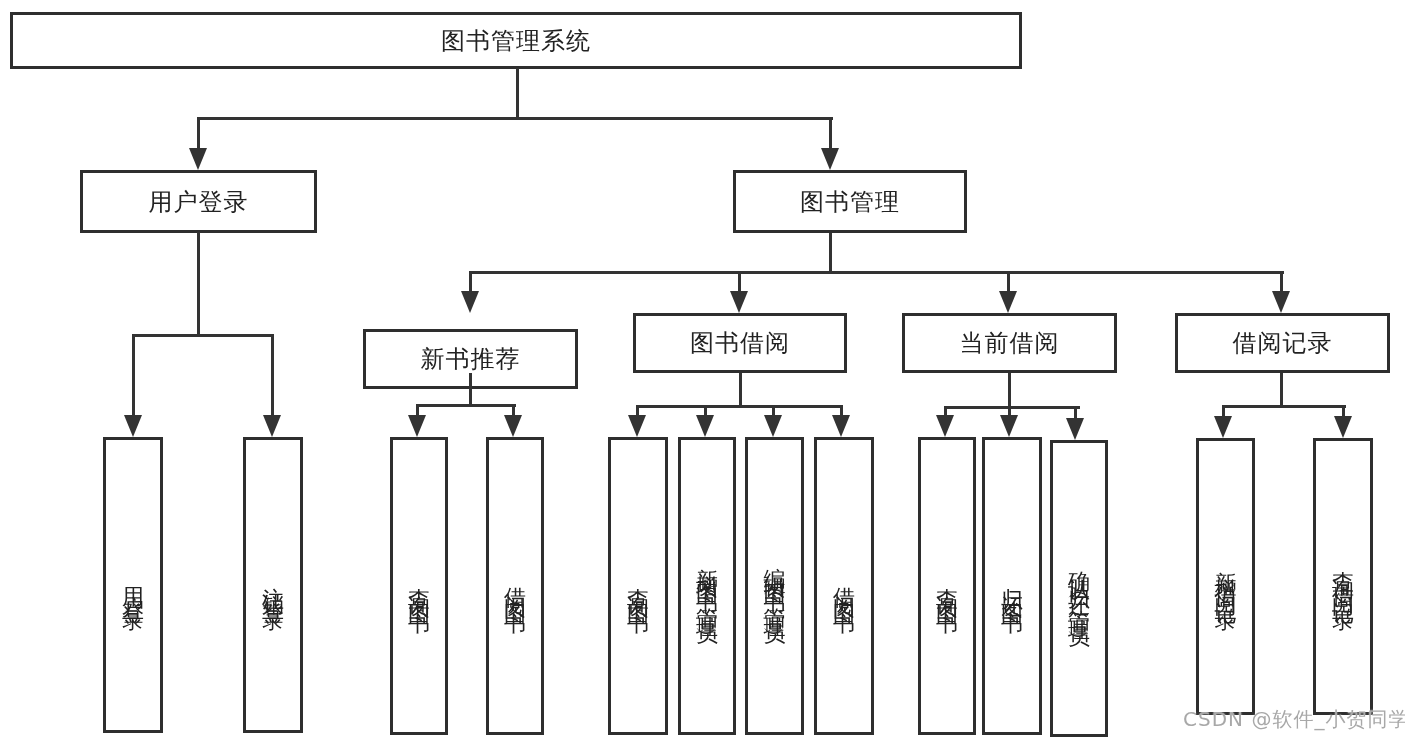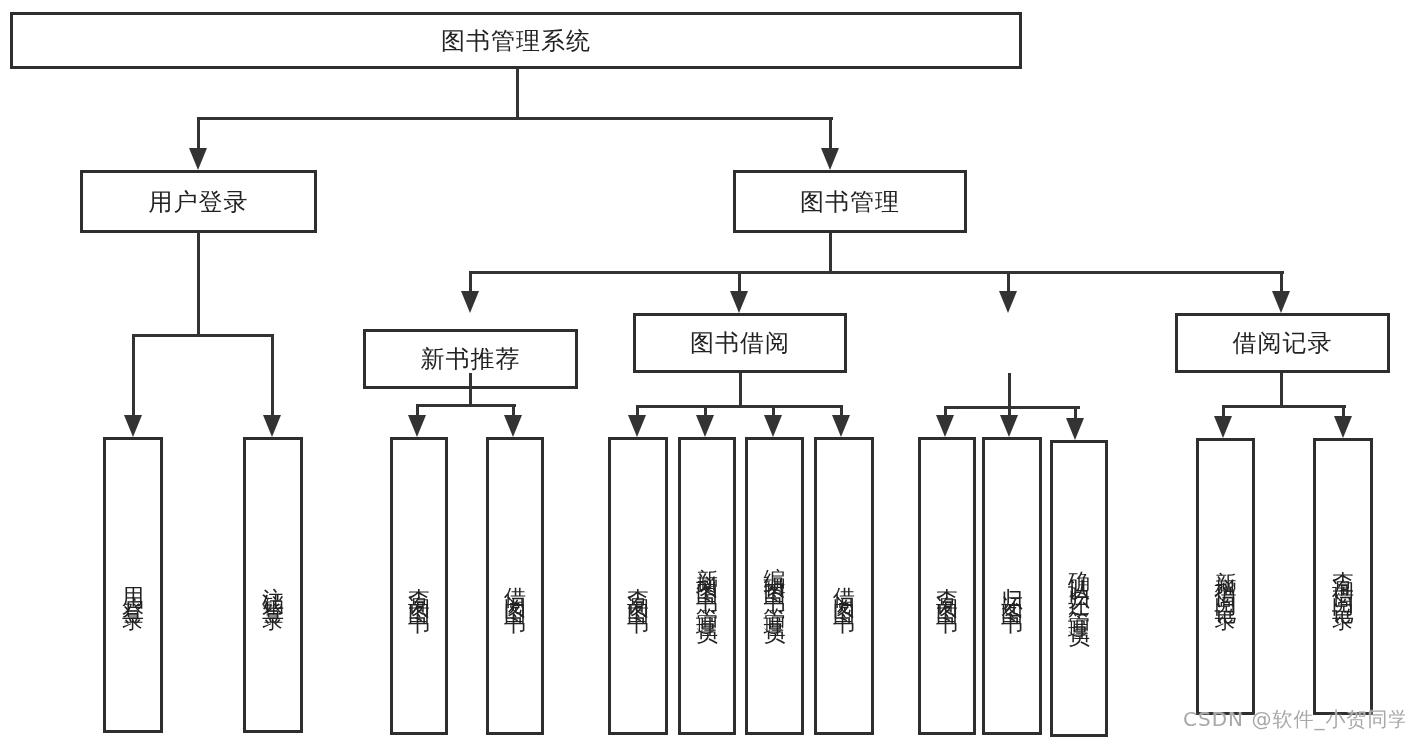--- a/index.html
+++ b/index.html
@@ -76,20 +76,21 @@
   <div class="arrowhead" style="left:461px;top:291px;"></div>
   <div class="vline" style="left:738px;top:271px;height:22px;"></div>
   <div class="arrowhead" style="left:730px;top:291px;"></div>
   <div class="vline" style="left:1007px;top:271px;height:22px;"></div>
   <div class="arrowhead" style="left:999px;top:291px;"></div>
   <div class="vline" style="left:1280px;top:271px;height:22px;"></div>
   <div class="arrowhead" style="left:1272px;top:291px;"></div>
 
   <div class="box hbox" style="left:363px;top:329px;width:215px;height:60px;">新书推荐</div>
   <div class="box hbox" style="left:633px;top:313px;width:214px;height:60px;">图书借阅</div>
+  <div class="box hbox" style="left:902px;top:313px;width:215px;height:60px;">当前借阅</div>
   <div class="box hbox" style="left:1175px;top:313px;width:215px;height:60px;">借阅记录</div>
 
   <div class="vline" style="left:469px;top:373px;height:34px;"></div>
   <div class="hline" style="left:416px;top:404px;width:100px;"></div>
   <div class="vline" style="left:416px;top:404px;height:12px;"></div>
   <div class="arrowhead" style="left:408px;top:415px;"></div>
   <div class="vline" style="left:512px;top:404px;height:12px;"></div>
   <div class="arrowhead" style="left:504px;top:415px;"></div>
 
   <div class="vline" style="left:739px;top:373px;height:35px;"></div>

